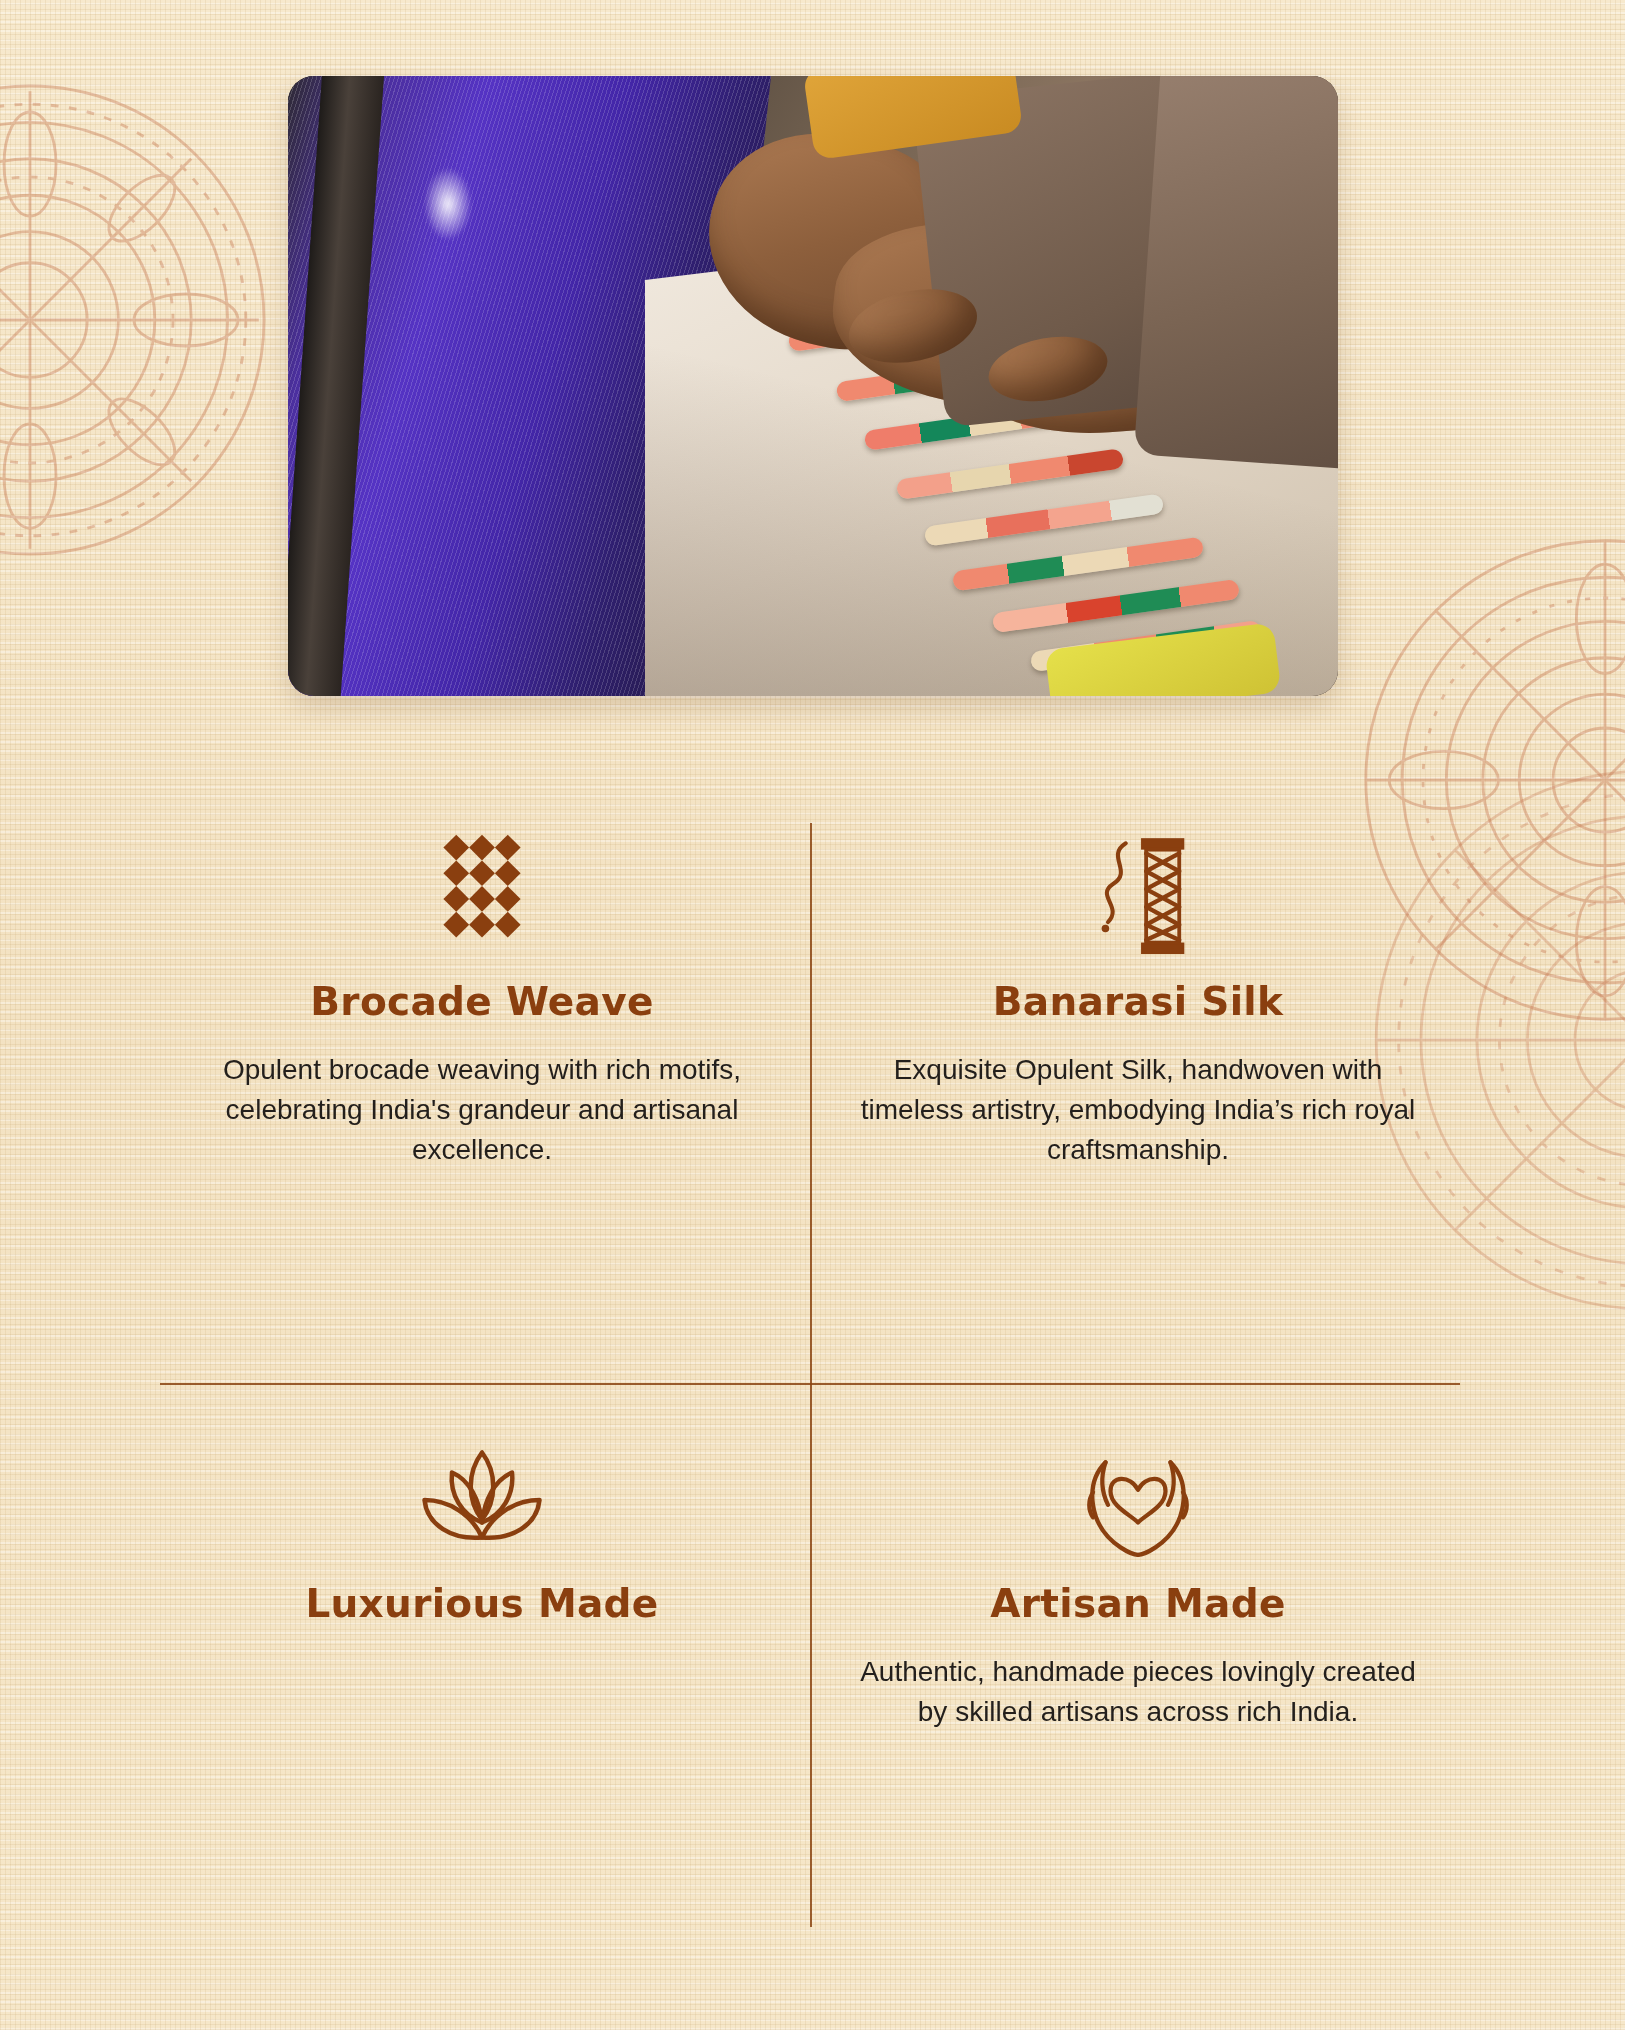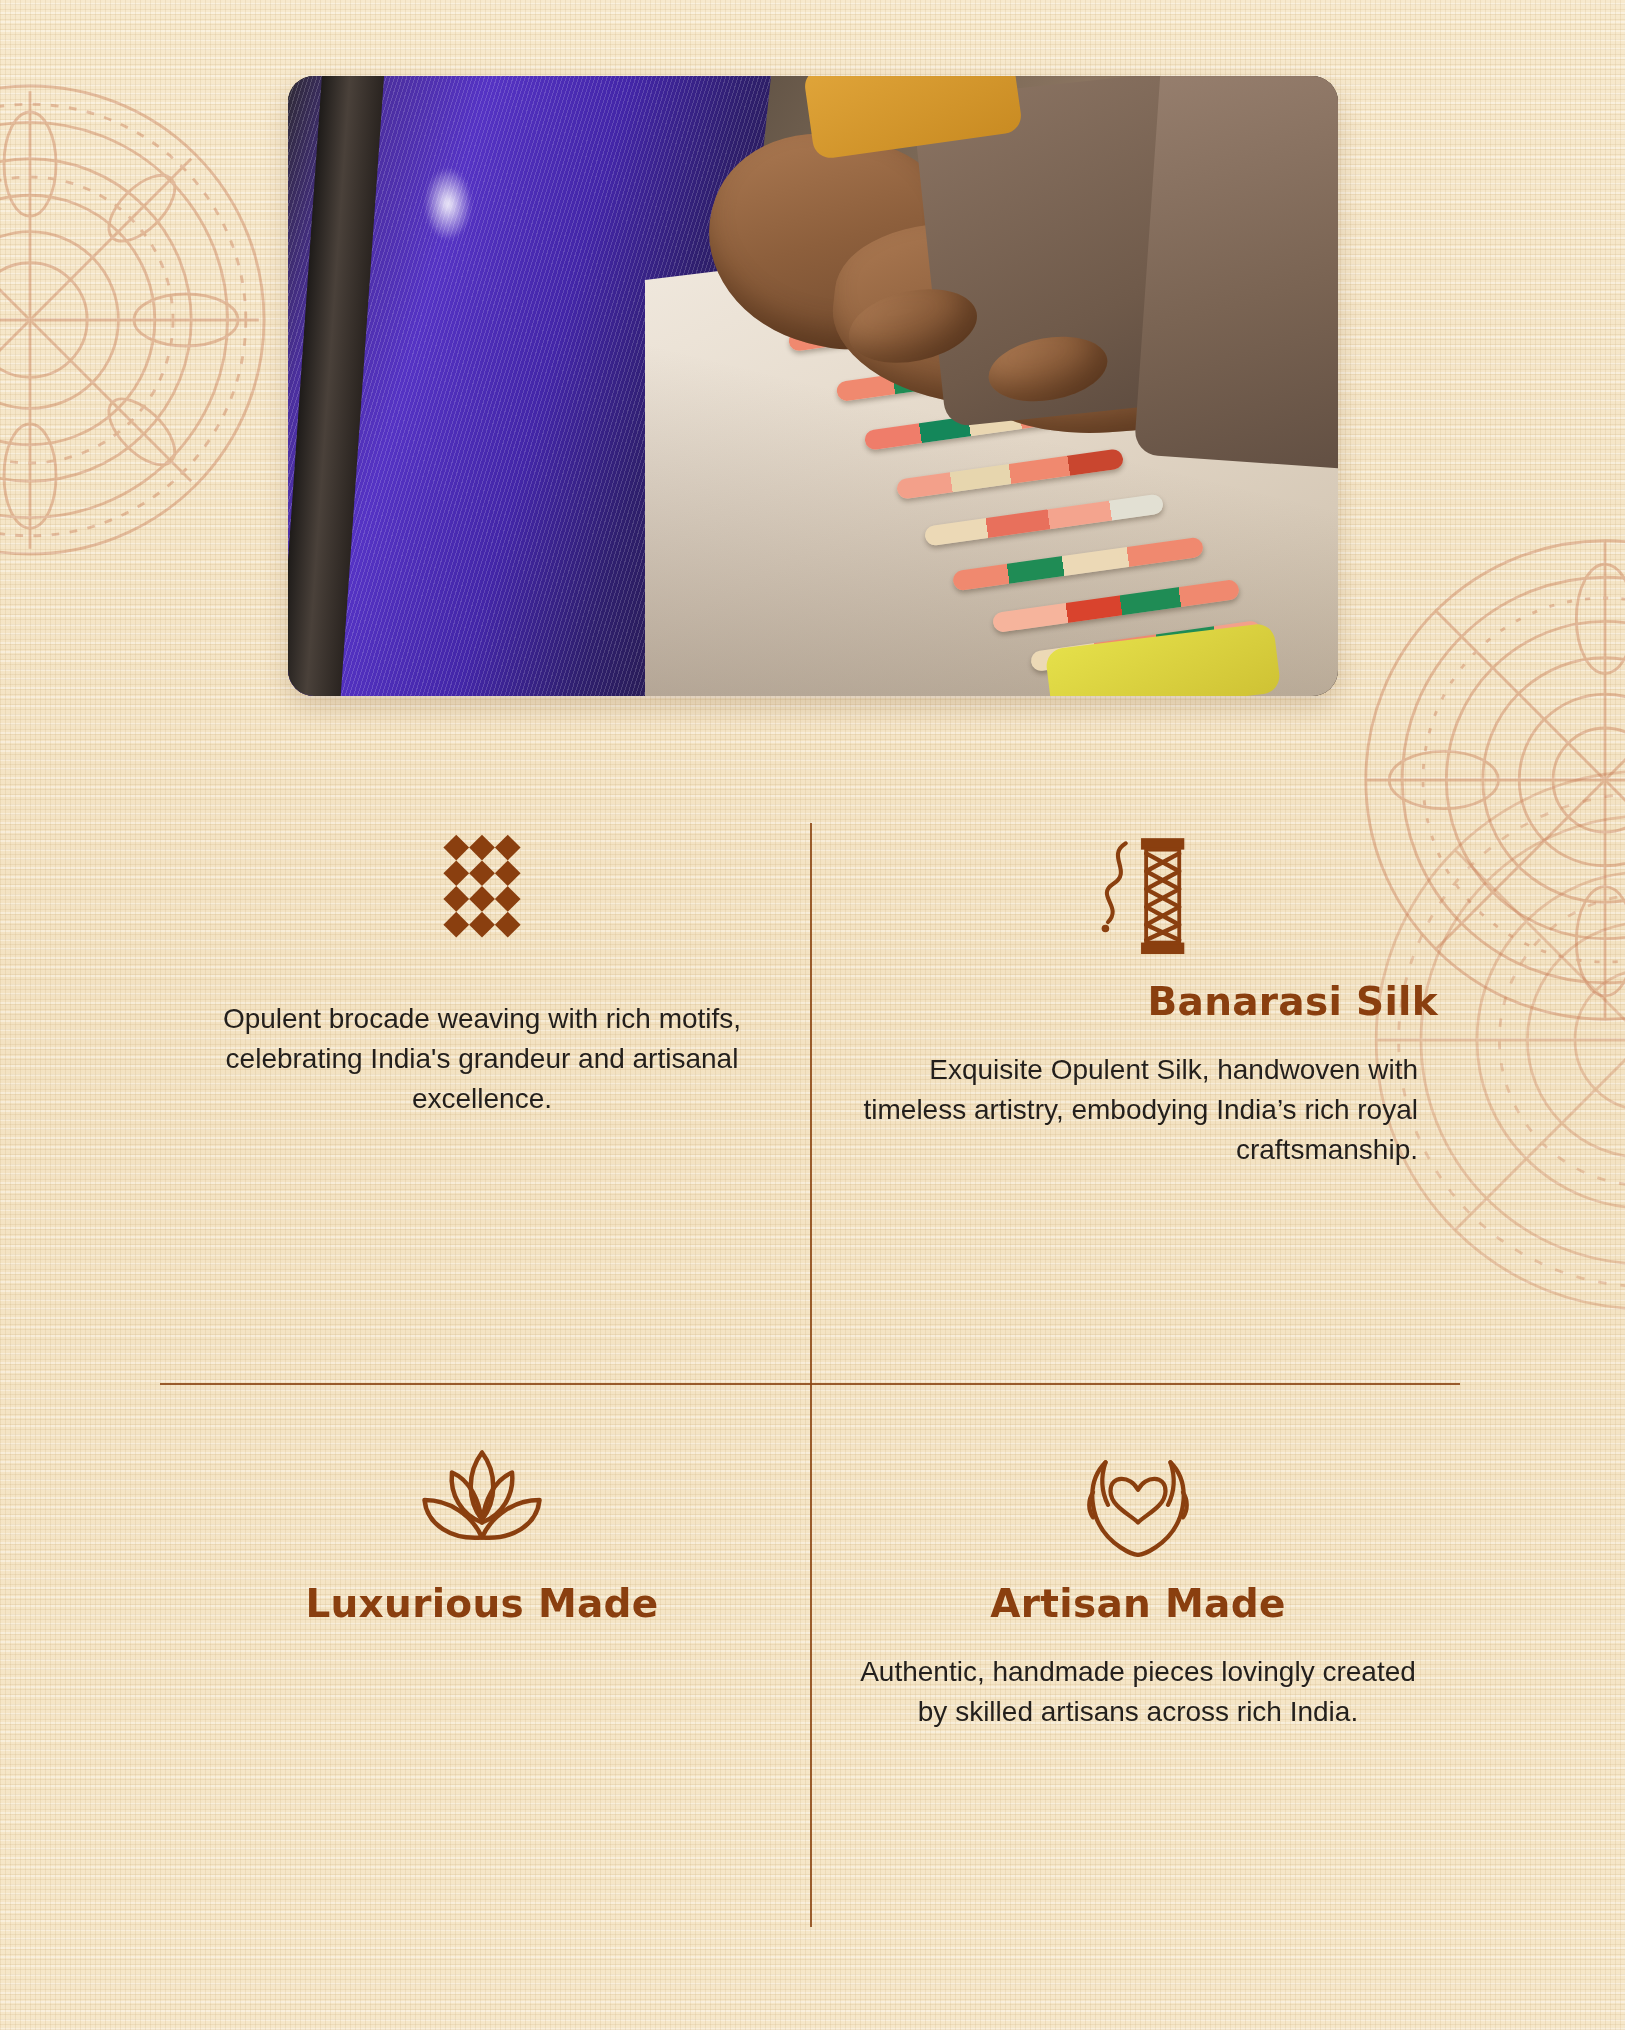--- a/index.html
+++ b/index.html
@@ -177,21 +177,21 @@
     height: 2px;
     background: #8a4412;
     opacity: 0.85;
   }
   .cell {
     position: absolute;
     width: 600px;
     text-align: center;
   }
   .cell.c1 { left: 22px;  top: 18px; }
-  .cell.c2 { left: 678px; top: 18px; text-align: right; }
+  .cell.c2 { left: 678px; top: 18px; }
   .cell.c3 { left: 22px;  top: 620px; }
   .cell.c4 { left: 678px; top: 620px; }
 
   .cell-icon {
     height: 150px;
     display: flex;
     align-items: center;
     justify-content: center;
   }
   .cell-title {
@@ -351,20 +351,21 @@
             <rect x="31" y="57" width="13" height="13"></rect>
             <rect x="44" y="44" width="13" height="13"></rect>
             <rect x="57" y="57" width="13" height="13"></rect>
             <rect x="5" y="31" width="13" height="13"></rect>
             <rect x="70" y="44" width="13" height="13"></rect>
             <rect x="31" y="5" width="13" height="13"></rect>
             <rect x="44" y="70" width="13" height="13"></rect>
           </g>
         </svg>
       </div>
+      <div class="cell-title">Brocade Weave</div>
       <div class="cell-desc">Opulent brocade weaving with rich motifs, celebrating India's grandeur and artisanal excellence.</div>
     </div>
 
     <div class="cell c2">
       <div class="cell-icon">
         <svg width="135" height="140" viewBox="0 0 100 110" fill="none" stroke="#8a3f0f" stroke-width="3.4" stroke-linecap="round">
           <rect x="52" y="8" width="34" height="9" fill="#8a3f0f" stroke="none"></rect>
           <rect x="52" y="90" width="34" height="9" fill="#8a3f0f" stroke="none"></rect>
           <rect x="56" y="17" width="26" height="73" stroke-width="3"></rect>
           <path d="M56 20 L82 34 M82 20 L56 34 M56 34 L82 48 M82 34 L56 48 M56 48 L82 62 M82 48 L56 62 M56 62 L82 76 M82 62 L56 76 M56 76 L82 88 M82 76 L56 88"></path>

